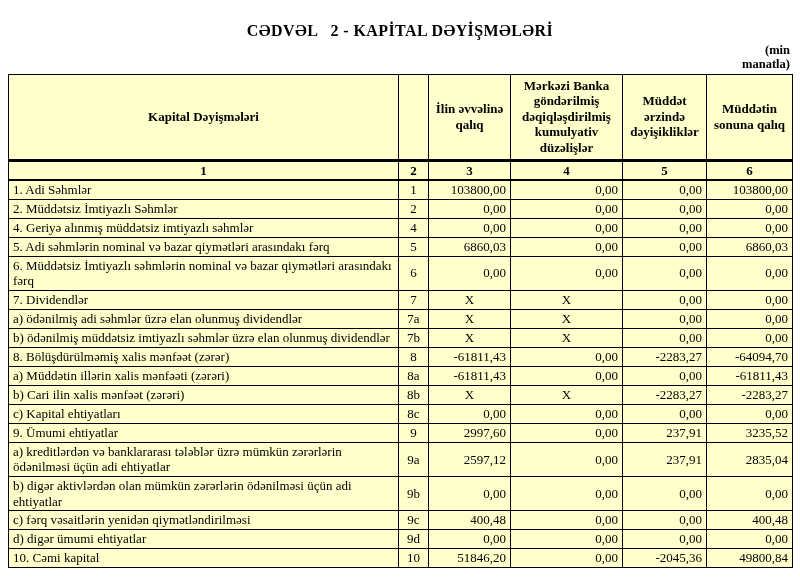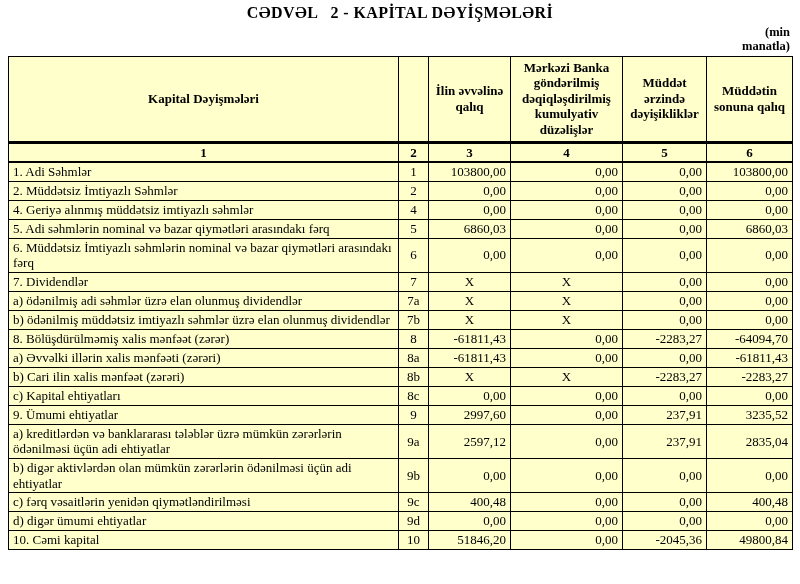--- a/index.html
+++ b/index.html
@@ -11,21 +11,21 @@
     overflow: hidden;
   }
   .page { padding: 4px 8px 0 8px; }
 
   .title {
     text-align: center;
     font-size: 16px;
     font-weight: bold;
     letter-spacing: 0.4px;
     white-space: pre-wrap;
-    margin-top: 0;
+    margin-top: 18px;
   }
   .unit-note {
     text-align: right;
     font-size: 12.5px;
     font-weight: bold;
     line-height: 1.1;
     margin: 4px 2px 2px 0;
   }
 
   table.cap {
@@ -169,21 +169,21 @@
         </tr>
         <tr>
           <td class="lbl">8. Bölüşdürülməmiş xalis mənfəət (zərər)</td>
           <td class="rid">8</td>
           <td class="val y">-61811,43</td>
           <td class="val y">0,00</td>
           <td class="val y">-2283,27</td>
           <td class="val y">-64094,70</td>
         </tr>
         <tr>
-          <td class="lbl">a) Əvvəlki illərin xalis mənfəəti (zərəri)</td>
+          <td class="lbl">a) Müddətin illərin xalis mənfəəti (zərəri)</td>
           <td class="rid">8a</td>
           <td class="val w">-61811,43</td>
           <td class="val w">0,00</td>
           <td class="val w">0,00</td>
           <td class="val y">-61811,43</td>
         </tr>
         <tr>
           <td class="lbl">b) Cari ilin xalis mənfəət (zərəri)</td>
           <td class="rid">8b</td>
           <td class="ctr y">X</td>

